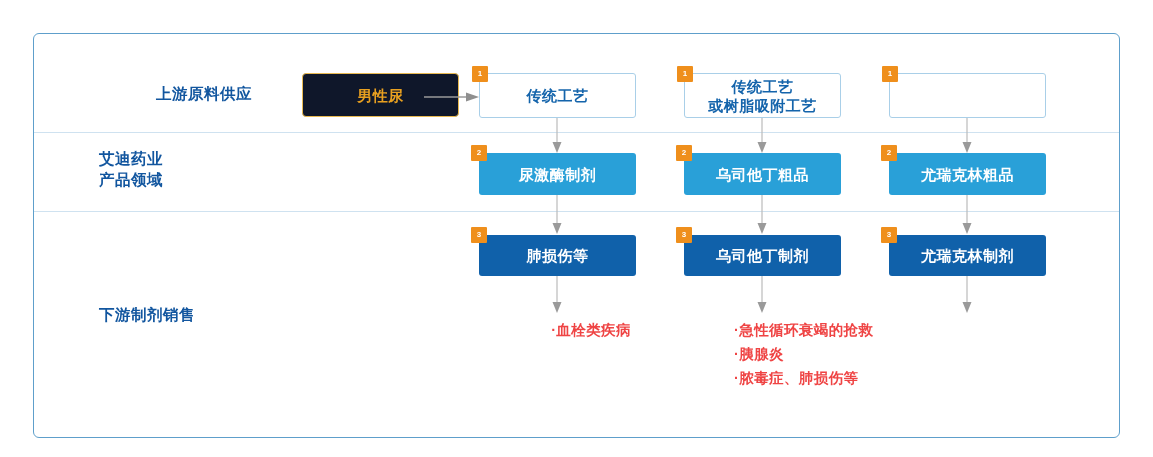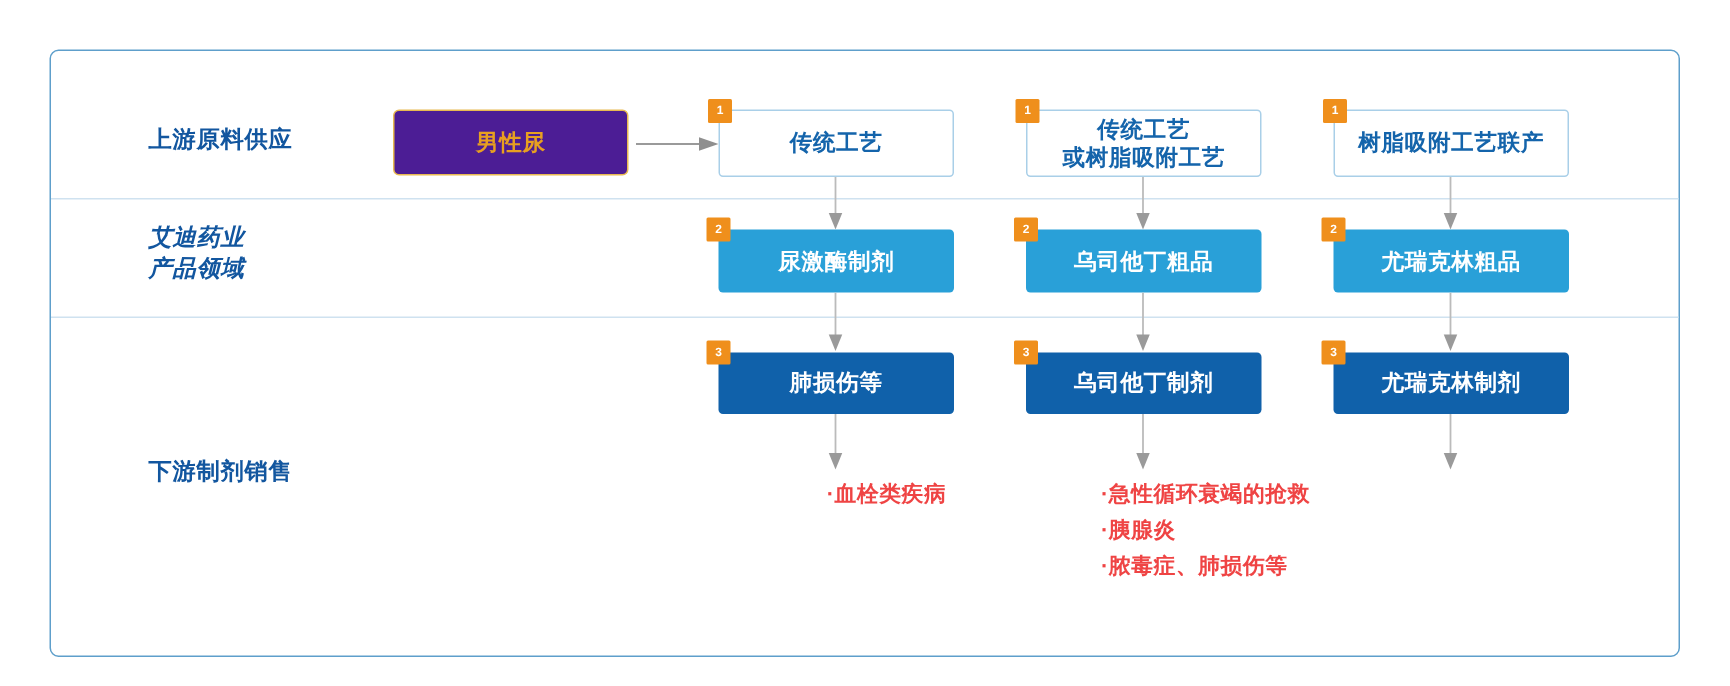--- a/index.html
+++ b/index.html
@@ -48,22 +48,22 @@
     position: absolute;
     left: 65px;
     width: 210px;
     color: #12569f;
     font-size: 15.5px;
     font-weight: bold;
     line-height: 21px;
     letter-spacing: 0.5px;
     white-space: pre-line;
   }
-  .stage-label.s1 { top: 49px; }
-  .stage-label.s2 { top: 114px; font-style: italic; }
+  .stage-label.s1 { top: 49px; text-align: center; }
+  .stage-label.s2 { top: 114px; }
   .stage-label.s3 { top: 270px; }
 
   
   .box {
     position: absolute;
     box-sizing: border-box;
     display: flex;
     align-items: center;
     justify-content: center;
     text-align: center;
@@ -71,23 +71,24 @@
     font-weight: bold;
     letter-spacing: 0.5px;
     line-height: 19px;
     white-space: pre-line;
     border-radius: 3px;
   }
 
   
   .box.source {
     border: 1.5px solid #e8b951;
-    background: #4c1d95;
+    background: #0f172a;
     color: #e8a020;
     border-radius: 4px;
+    margin-left: 40px;
   }
 
   
   .box.outline {
     border: 1.2px solid #a9cfe8;
     background: #ffffff;
     color: #1464ab;
   }
 
   
@@ -180,21 +181,20 @@
     </div>
 
     <div class="box outline" style="left:650px; top:39px; width:157px; height:45px;">
       <span class="badge">1</span>
       <span>传统工艺
 或树脂吸附工艺</span>
     </div>
 
     <div class="box outline" style="left:855px; top:39px; width:157px; height:45px;">
       <span class="badge">1</span>
-      <span>树脂吸附工艺联产</span>
     </div>
 
     <div class="arrow-v" style="left:518px; top:84px; height:36px;">
       <svg width="10" height="36" viewBox="0 0 10 36">
         <line x1="5" y1="0" x2="5" y2="26" stroke="#bbbbbb" stroke-width="1.2"></line>
         <polygon points="5,35 0.5,24 9.5,24" fill="#9a9a9a"></polygon>
       </svg>
     </div>
     <div class="arrow-v" style="left:723px; top:84px; height:36px;">
       <svg width="10" height="36" viewBox="0 0 10 36">

